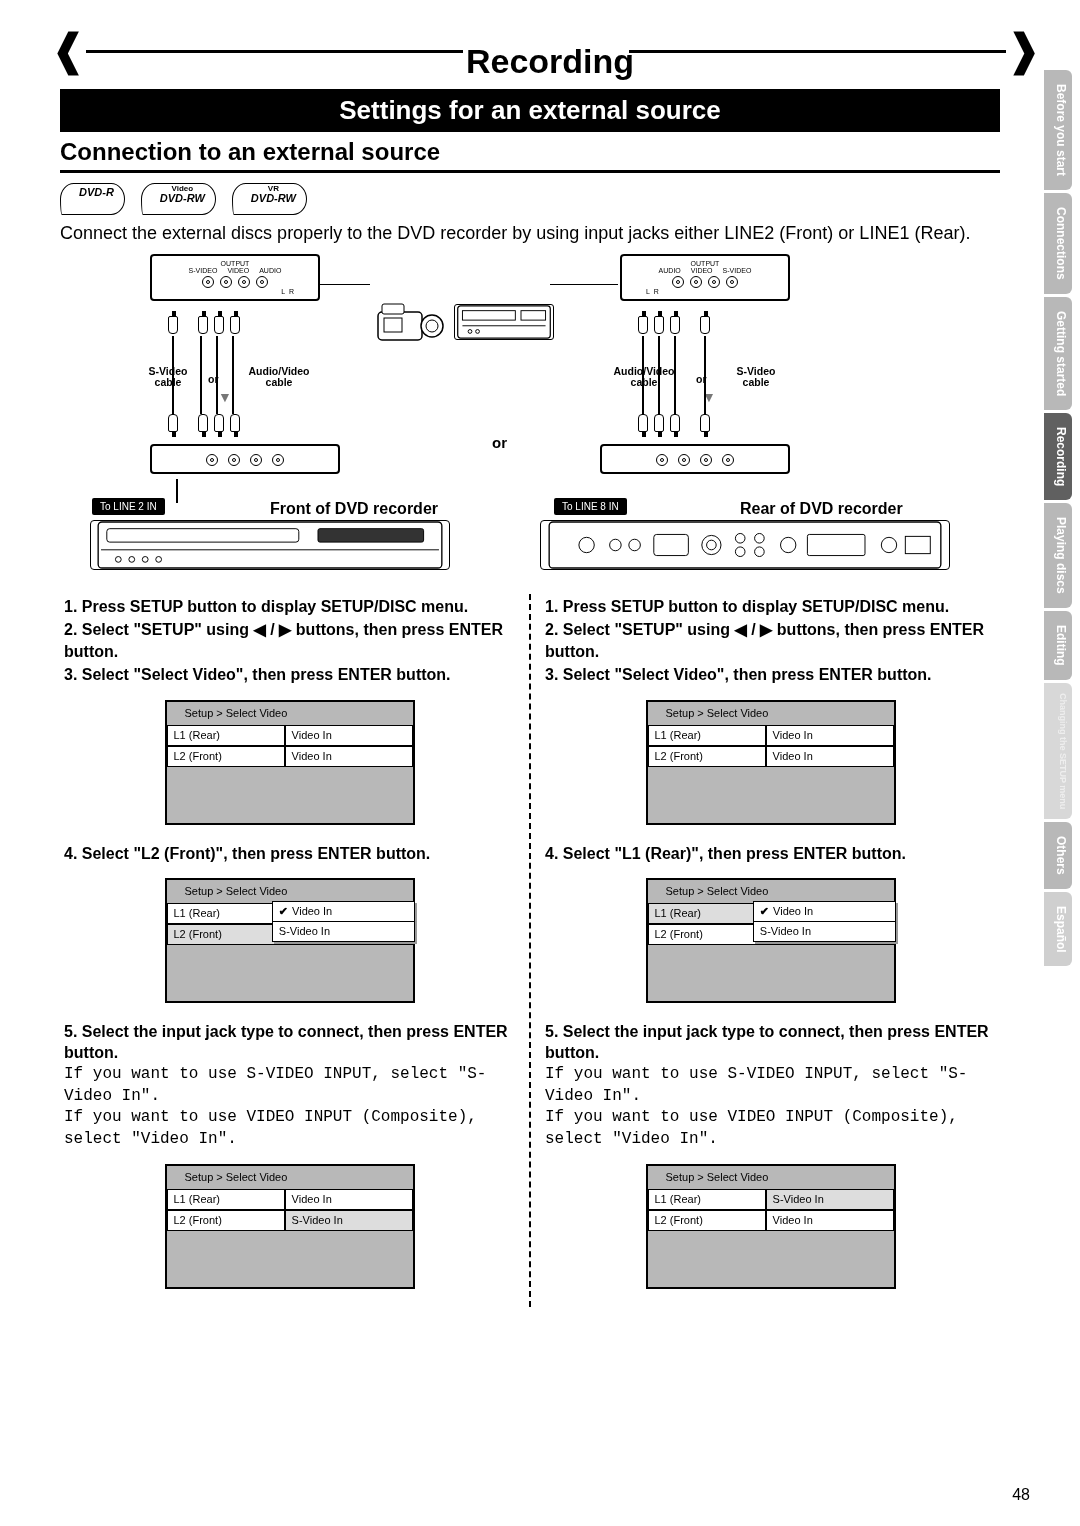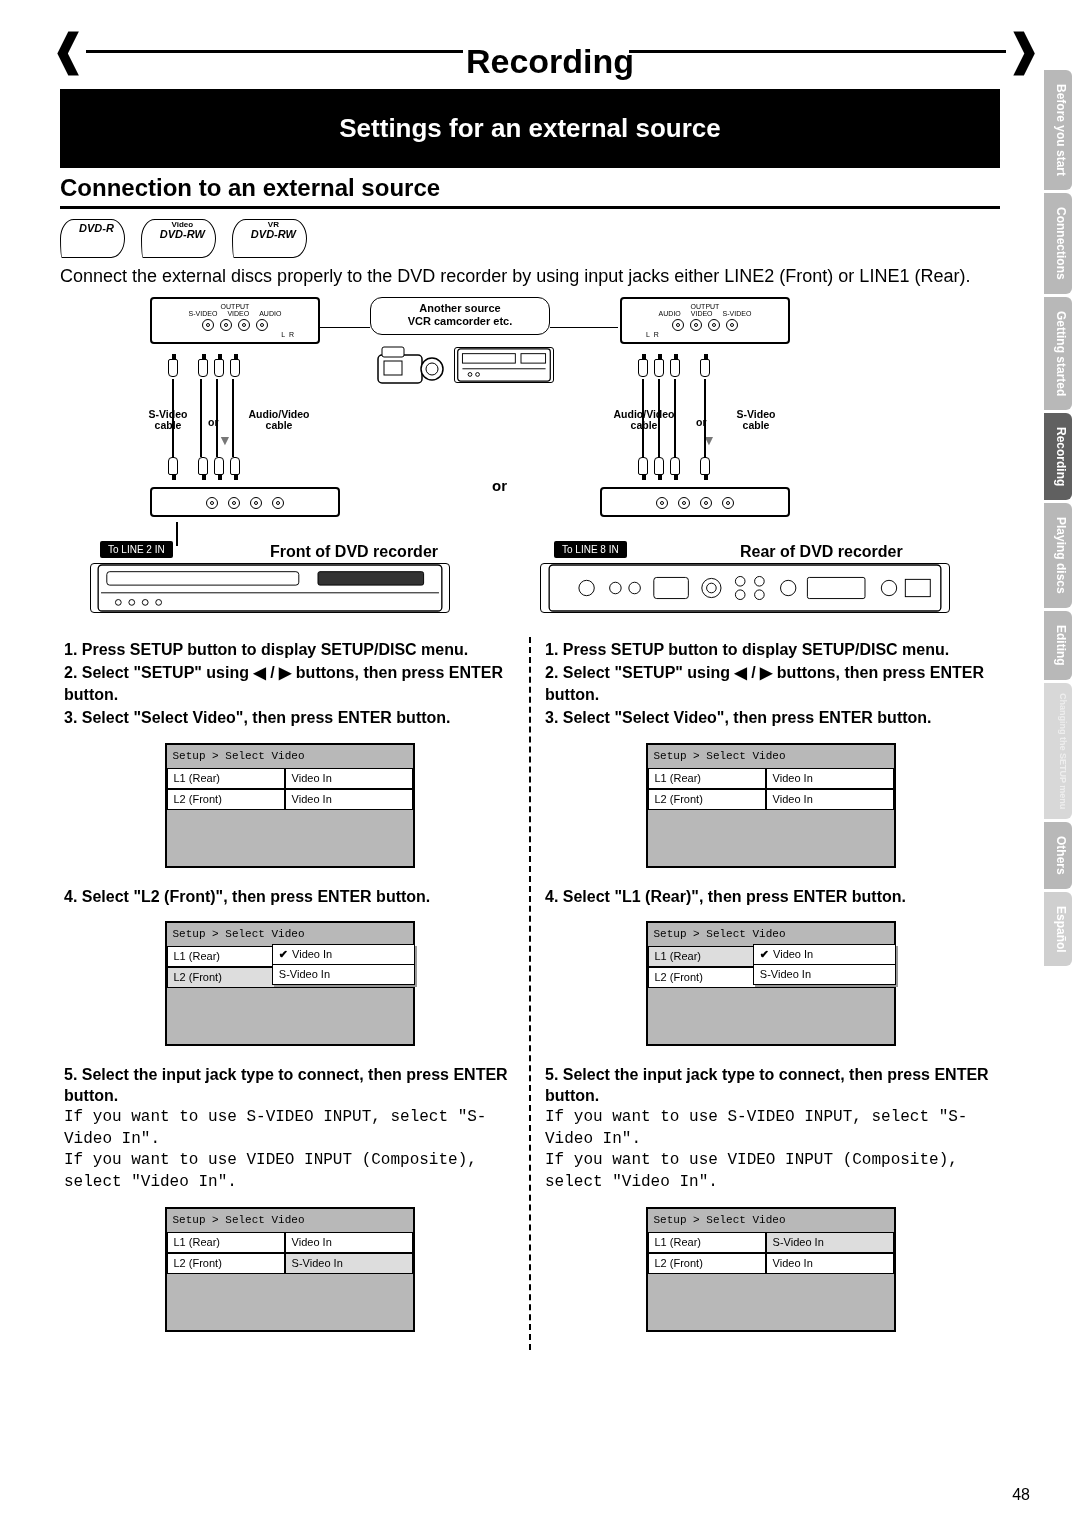--- a/index.html
+++ b/index.html
@@ -40,35 +40,35 @@
     font-size: 34px;
     font-weight: bold;
     padding-top: 12px;
   }
   .section-bar {
     background: #000;
     color: #fff;
     text-align: center;
     font-weight: bold;
     font-size: 26px;
-    padding: 24px 0;
+    padding: 6px 0;
     margin: 8px 40px 6px 0;
   }
   .subsection {
     border-bottom: 3px solid #000;
     font-size: 24px;
     font-weight: bold;
     padding-bottom: 4px;
     margin-right: 40px;
   }
   .badges { margin: 10px 0 6px; display: flex; gap: 16px; }
   .badge {
     border: 1.5px solid #000;
     border-radius: 14px 14px 14px 2px / 50%;
-    padding: 2px 10px 17px 18px;
+    padding: 2px 10px 10px 18px;
     font-size: 11px;
     font-weight: bold;
     font-style: italic;
     position: relative;
   }
   .badge .sup { font-size: 8px; display:block; line-height:0.8; text-align:center; font-style:normal; }
   .intro { font-size: 18px; line-height: 1.35; margin-right: 40px; margin-bottom: 8px; }
   .diagram {
     margin: 6px 40px 10px 0;
     height: 330px;
@@ -127,21 +127,21 @@
     margin: 0 10px;
   }
   .step { font-weight: bold; margin-top: 2px;}
   .menu-fig {
     width: 250px;
     margin: 14px auto 18px;
     border: 2px solid #000;
     background: #b8b8b8;
     font-size: 11px;
   }
-  .menu-fig .crumb { padding: 4px 6px; font-size: 11px; font-family: Liberation Mono, monospace; }
+  .menu-fig .crumb { padding: 4px 18px; font-size: 11px; }
   .menu-fig .row { display:flex; }
   .menu-fig .cell-l {
     width: 48%; border:1px solid #000; background:#fff; padding:2px 6px;
   }
   .menu-fig .cell-r {
     flex:1; border:1px solid #000; background:#fff; padding:2px 6px; text-align:left;
   }
   .menu-fig .hl { background:#ddd; }
   .menu-fig .pad { height: 56px; }
   .popup { position:relative; }
@@ -238,24 +238,20 @@
     </div>
     <div class="jacks">
         <span class="jack"></span>
         <span class="jack"></span>
         <span class="jack"></span>
         <span class="jack"></span>
       </div>
     <div class="tiny" style="text-align:left;padding-left:18px;"><span>L</span>&nbsp;&nbsp;<span>R</span></div>
   </div>
 
-  <div class="center-label" style="left:310px; top:0;">
-    <div>Another source</div>
-    <div>VCR camcorder etc.</div>
-  </div>
 
   <div class="camcorder" style="left:316px; top:44px;">
     <svg class="cam" viewBox="0 0 70 46">
         <rect x="2" y="14" width="44" height="28" rx="4" fill="#fff" stroke="#000" stroke-width="1.5"></rect>
         <circle cx="56" cy="28" r="11" fill="#fff" stroke="#000" stroke-width="1.5"></circle>
         <circle cx="56" cy="28" r="6" fill="none" stroke="#000"></circle>
         <rect x="6" y="6" width="22" height="10" rx="2" fill="#fff" stroke="#000"></rect>
         <rect x="8" y="20" width="18" height="14" fill="#fff" stroke="#000"></rect>
       </svg>
   </div>
@@ -327,21 +323,21 @@
   <div class="wire-h" style="left:490px; top:30px; width:68px;"></div>
 
   <div class="block dev-box" style="left:90px; top:190px; width:190px; padding:6px 4px;">
     <div class="jacks" style="gap:10px;">
         <span class="jack"></span>
         <span class="jack"></span>
         <span class="jack"></span>
         <span class="jack"></span>
       </div>
   </div>
-  <div class="line2-pill" style="left:40px; top:244px;">To LINE 2 IN</div>
+  <div class="line2-pill" style="left:32px; top:244px;">To LINE 2 IN</div>
   <div class="wire-h" style="left:116px; top:225px; width:2px; height:24px; background:#000;"></div>
   <div class="rec-lbl" style="left:210px; top:246px;">Front of DVD recorder</div>
 
   <div class="block dev-box" style="left:540px; top:190px; width:190px; padding:6px 4px;">
     <div class="jacks" style="gap:10px;">
         <span class="jack"></span>
         <span class="jack"></span>
         <span class="jack"></span>
         <span class="jack"></span>
       </div>

